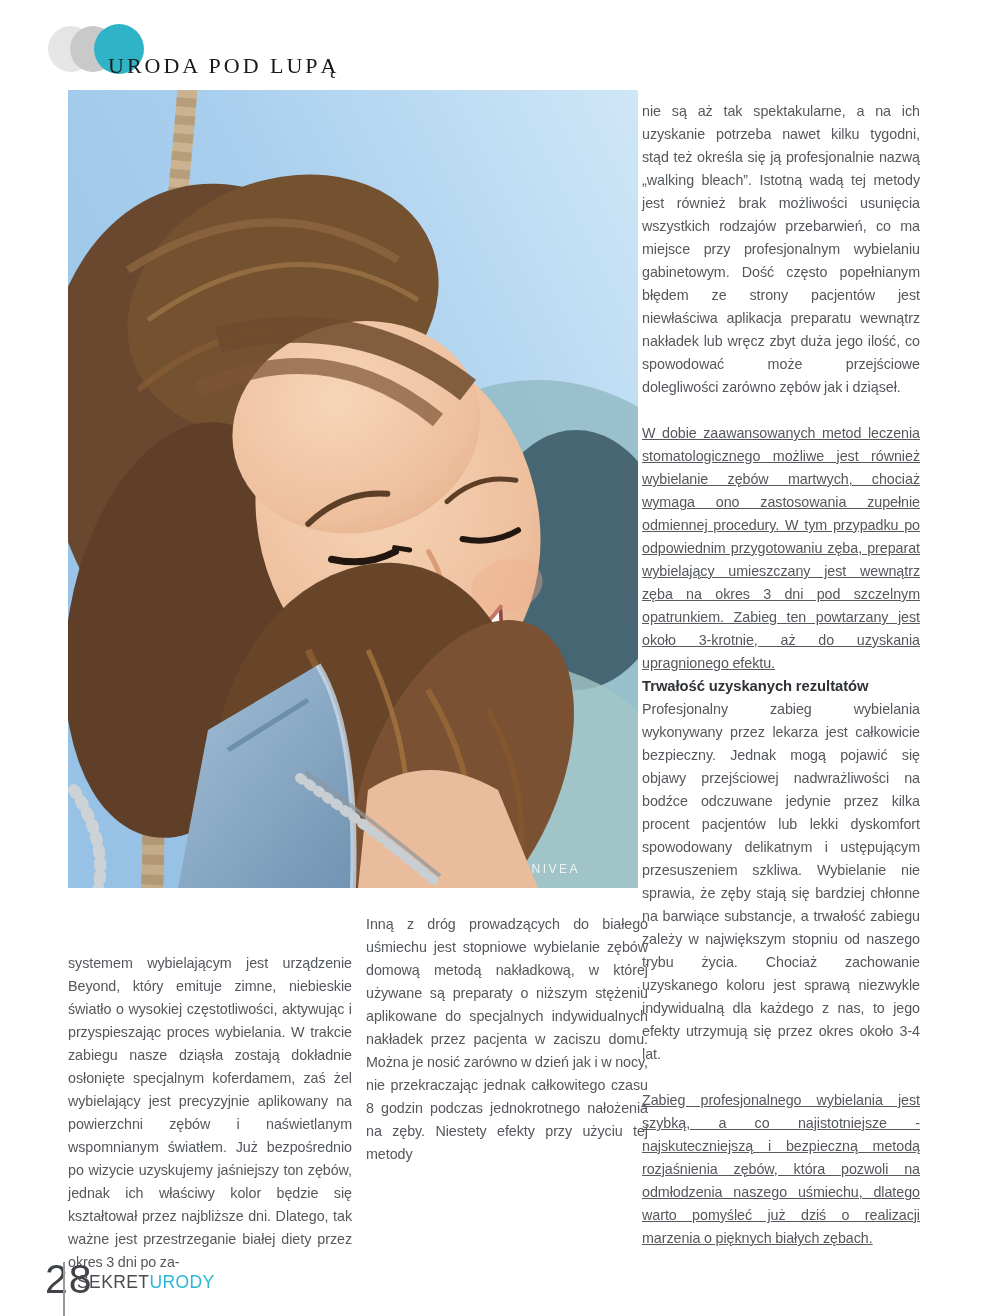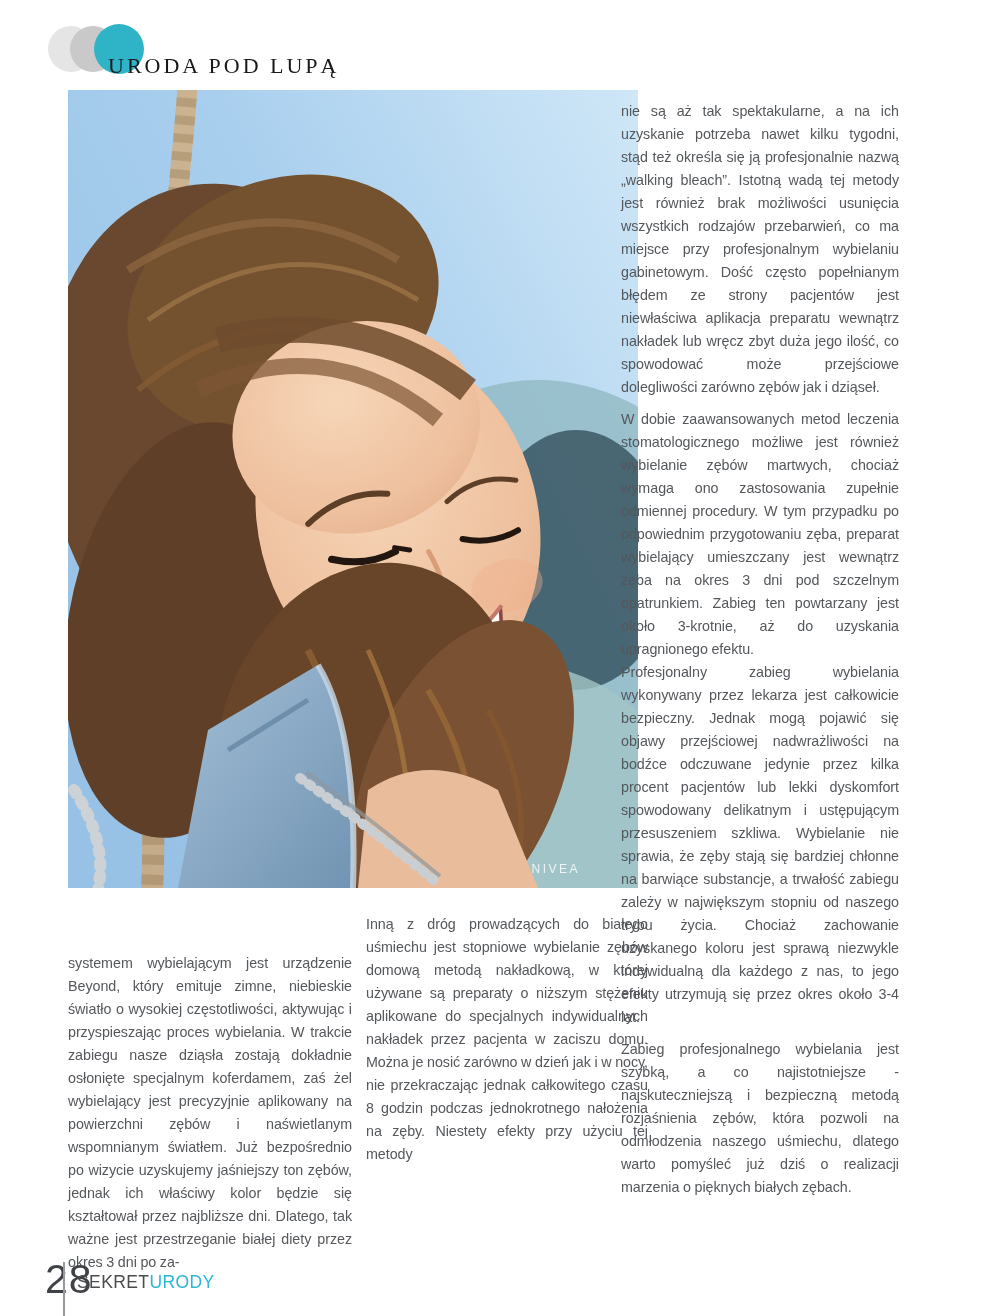--- a/index.html
+++ b/index.html
@@ -38,24 +38,24 @@
 
   
   .col {
     position:absolute;
     color:#54575b;
     font-size:14.3px; line-height:23px;
     text-align:justify;
     letter-spacing:-0.05px; word-spacing:-0.3px;
   }
   .col p { margin:0; }
-  .col p + p.gap { margin-top:9px; }
+  .col p + p.gap { margin-top:23px;text-decoration:underline; }
   .col-1 { left:68px;  top:952px; width:284px; }
   .col-2 { left:366px; top:913px; width:282px; }
-  .col-3 { left:621px; top:100px; width:278px; }
+  .col-3 { left:642px; top:100px; width:278px; }
   .subhead {
     margin-top:23px;
     font-weight:bold; color:#2e3236; font-size:14.8px; line-height:23px;
     text-align:left;
   }
 
   
   .footer-pageno {
     position:absolute; left:20px; top:1256px;
     font-size:41px; color:#3f4246; font-weight:normal; letter-spacing:1px;margin-left:25px;
@@ -175,20 +175,21 @@
   <p>systemem wybielającym jest urządzenie Beyond, który emituje zimne, niebieskie światło o wysokiej częstotliwości, aktywując i przyspieszając proces wybielania. W trakcie zabiegu nasze dziąsła zostają dokładnie osłonięte specjalnym koferdamem, zaś żel wybielający jest precyzyjnie aplikowany na powierzchni zębów i naświetlanym wspomnianym światłem. Już bezpośrednio po wizycie uzyskujemy jaśniejszy ton zębów, jednak ich właściwy kolor będzie się kształtował przez najbliższe dni. Dlatego, tak ważne jest przestrzeganie białej diety przez okres 3 dni po za-</p>
 </div>
 
 <div class="col col-2">
   <p>Inną z dróg prowadzących do białego uśmiechu jest stopniowe wybielanie zębów domową metodą nakładkową, w której używane są preparaty o niższym stężeniu aplikowane do specjalnych indywidualnych nakładek przez pacjenta w zaciszu domu.  Można je nosić zarówno w dzień jak i w nocy, nie przekraczając jednak całkowitego czasu 8 godzin podczas jednokrotnego nałożenia na zęby. Niestety efekty przy użyciu tej metody</p>
 </div>
 
 <div class="col col-3">
   <p>nie są aż tak spektakularne, a na ich uzyskanie potrzeba nawet kilku tygodni, stąd też określa się ją profesjonalnie nazwą „walking bleach”. Istotną wadą tej metody jest również brak możliwości usunięcia wszystkich rodzajów przebarwień, co ma miejsce przy profesjonalnym wybielaniu gabinetowym. Dość często popełnianym błędem ze strony pacjentów jest niewłaściwa aplikacja preparatu wewnątrz nakładek lub wręcz zbyt duża jego ilość, co spowodować może przejściowe dolegliwości zarówno zębów jak i dziąseł.</p>
   <p class="gap">W dobie zaawansowanych metod leczenia stomatologicznego możliwe jest również wybielanie zębów martwych, chociaż wymaga ono zastosowania zupełnie odmiennej procedury. W tym przypadku po odpowiednim przygotowaniu zęba, preparat wybielający umieszczany jest wewnątrz zęba na okres 3 dni pod szczelnym opatrunkiem. Zabieg ten powtarzany jest około 3-krotnie, aż do uzyskania upragnionego efektu.</p>
+  <p class="subhead">Trwałość uzyskanych rezultatów</p>
   <p>Profesjonalny zabieg wybielania wykonywany przez lekarza jest całkowicie bezpieczny. Jednak mogą pojawić się objawy przejściowej nadwrażliwości na bodźce odczuwane jedynie przez kilka procent pacjentów lub lekki dyskomfort spowodowany delikatnym i ustępującym przesuszeniem szkliwa. Wybielanie nie sprawia, że zęby stają się bardziej chłonne na barwiące substancje, a trwałość zabiegu zależy w największym stopniu od naszego trybu życia. Chociaż zachowanie uzyskanego koloru jest sprawą niezwykle indywidualną dla każdego z nas, to jego efekty utrzymują się przez okres około 3-4 lat.</p>
   <p class="gap">Zabieg profesjonalnego wybielania jest szybką, a co najistotniejsze - najskuteczniejszą i bezpieczną metodą rozjaśnienia zębów, która pozwoli na odmłodzenia naszego uśmiechu, dlatego warto pomyśleć już dziś o realizacji marzenia o pięknych białych zębach.</p>
 </div>
 
 <div class="footer-pageno">28</div>
 <div class="footer-bar"></div>
 <div class="footer-brand">
   <span class="brand-dark">SEKRET</span><span class="brand-accent">URODY</span>
 </div>
 

